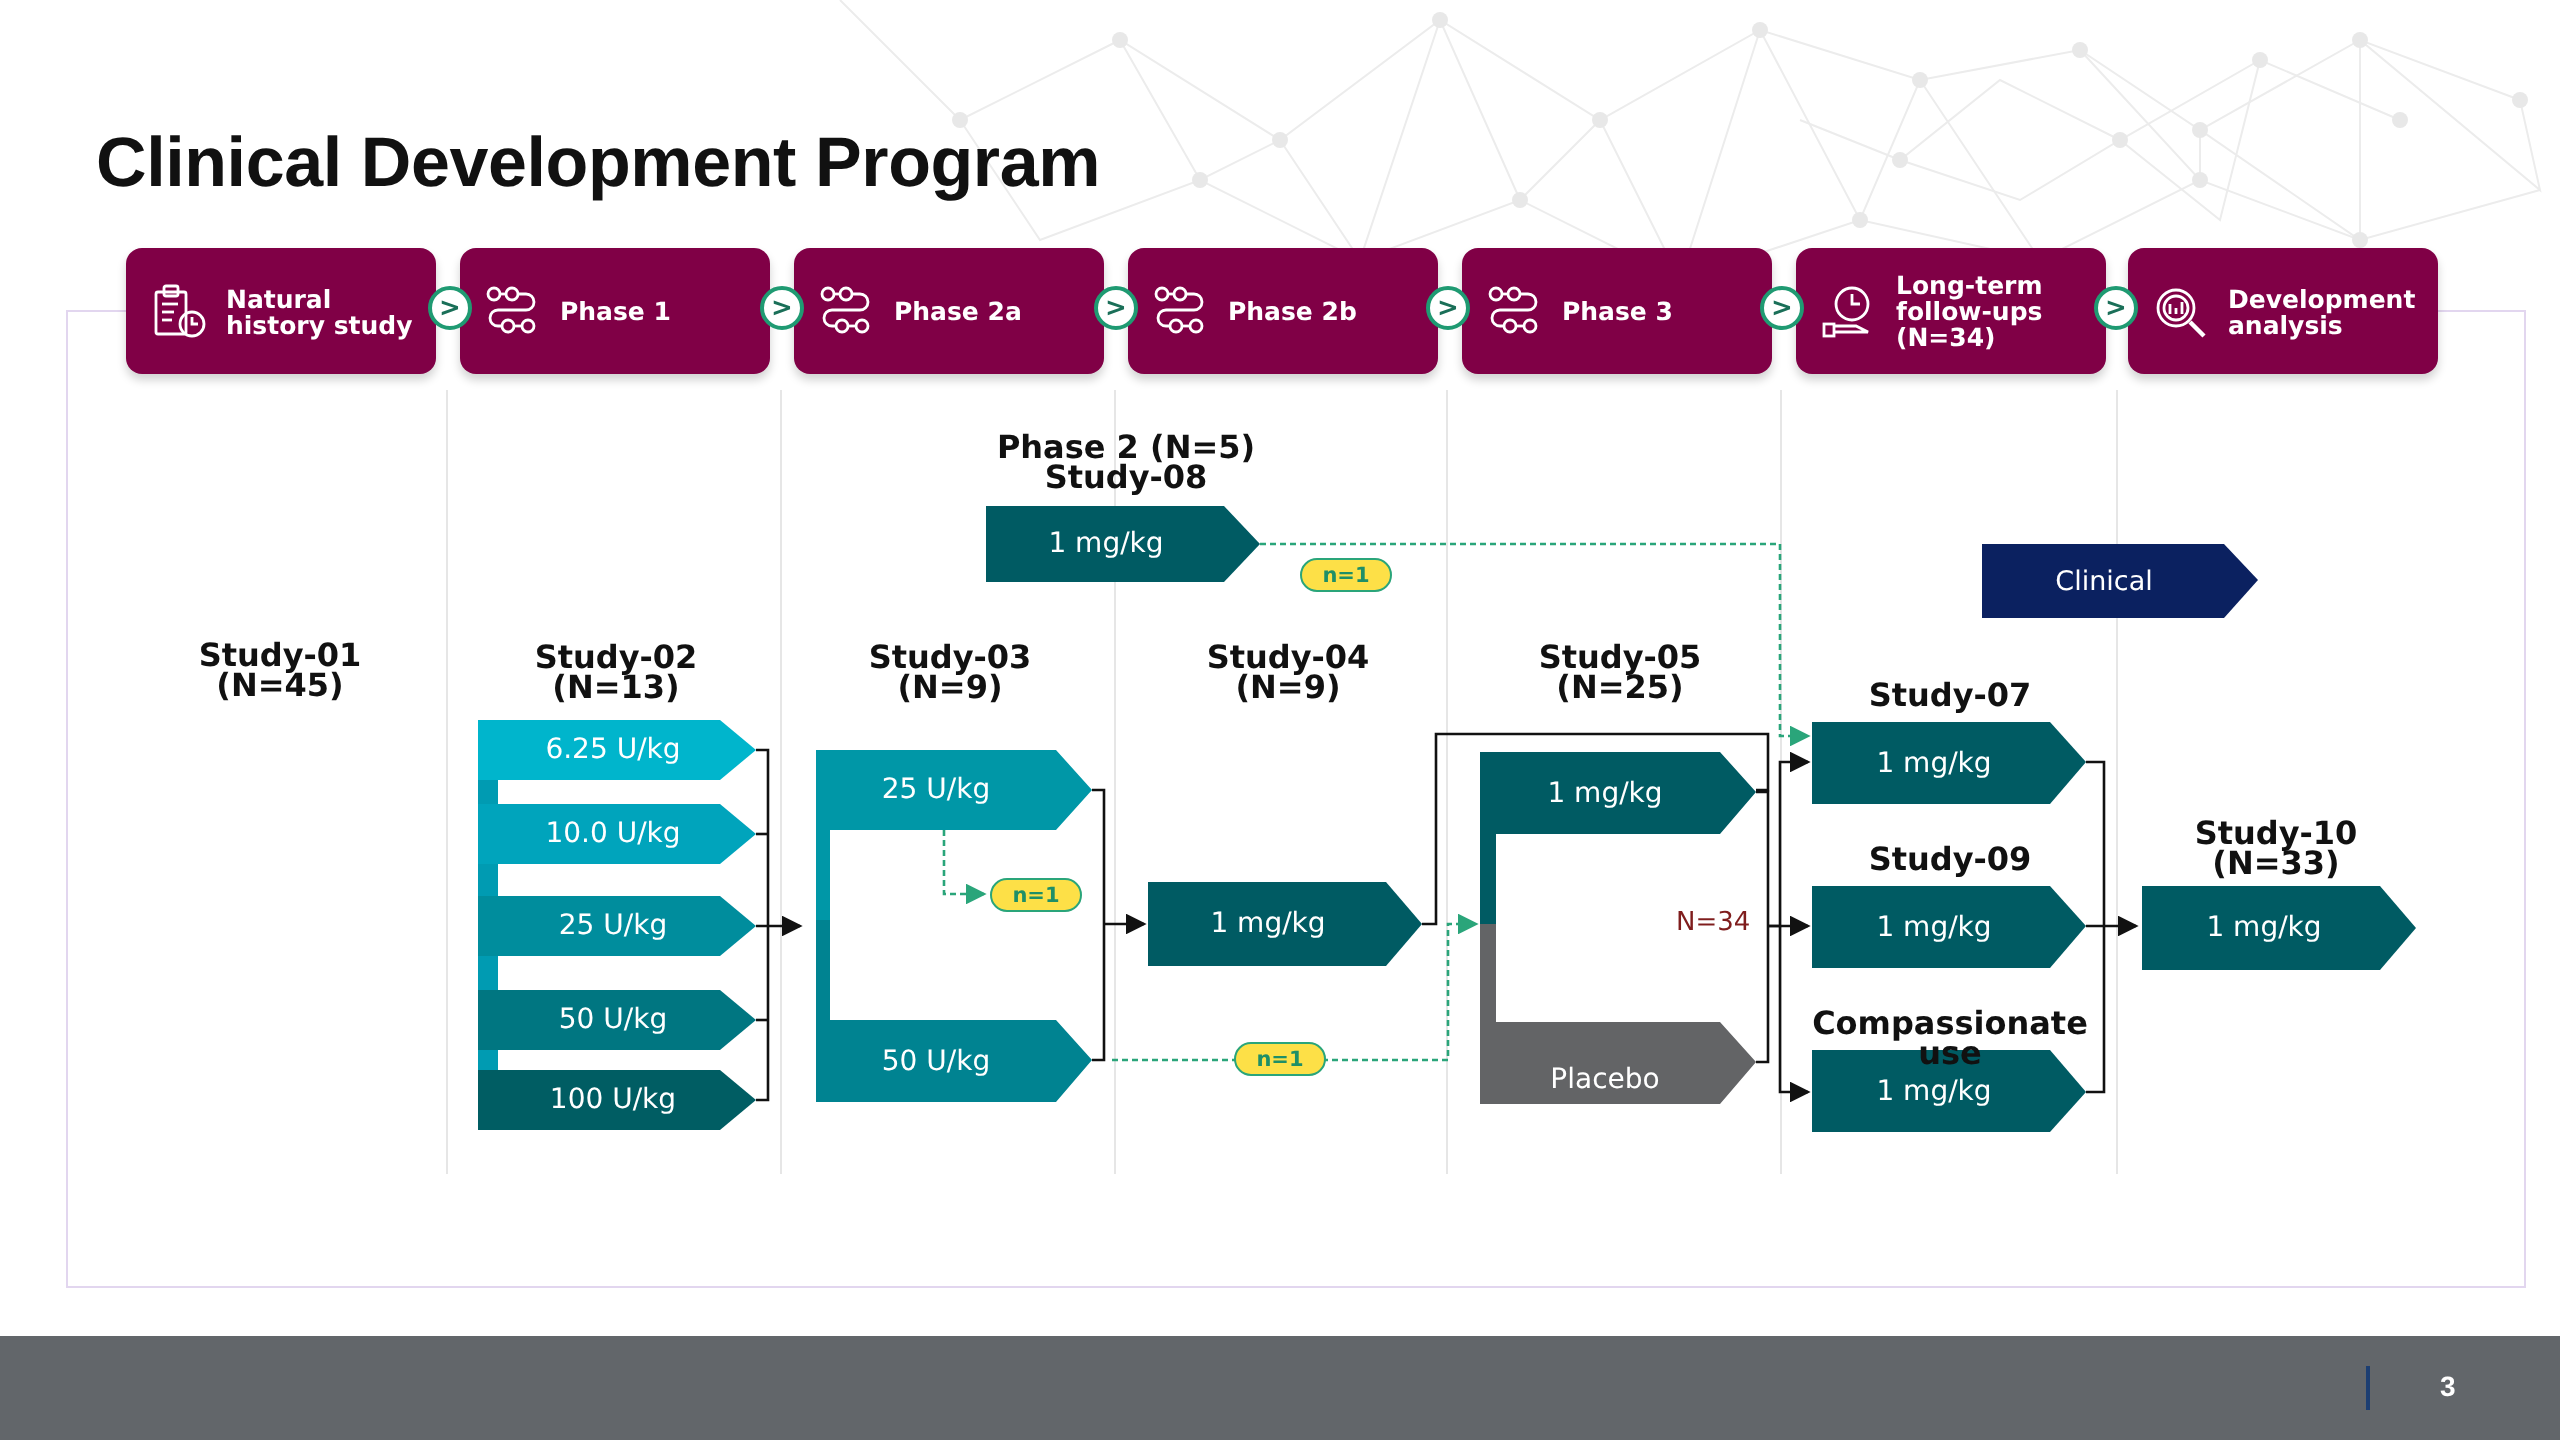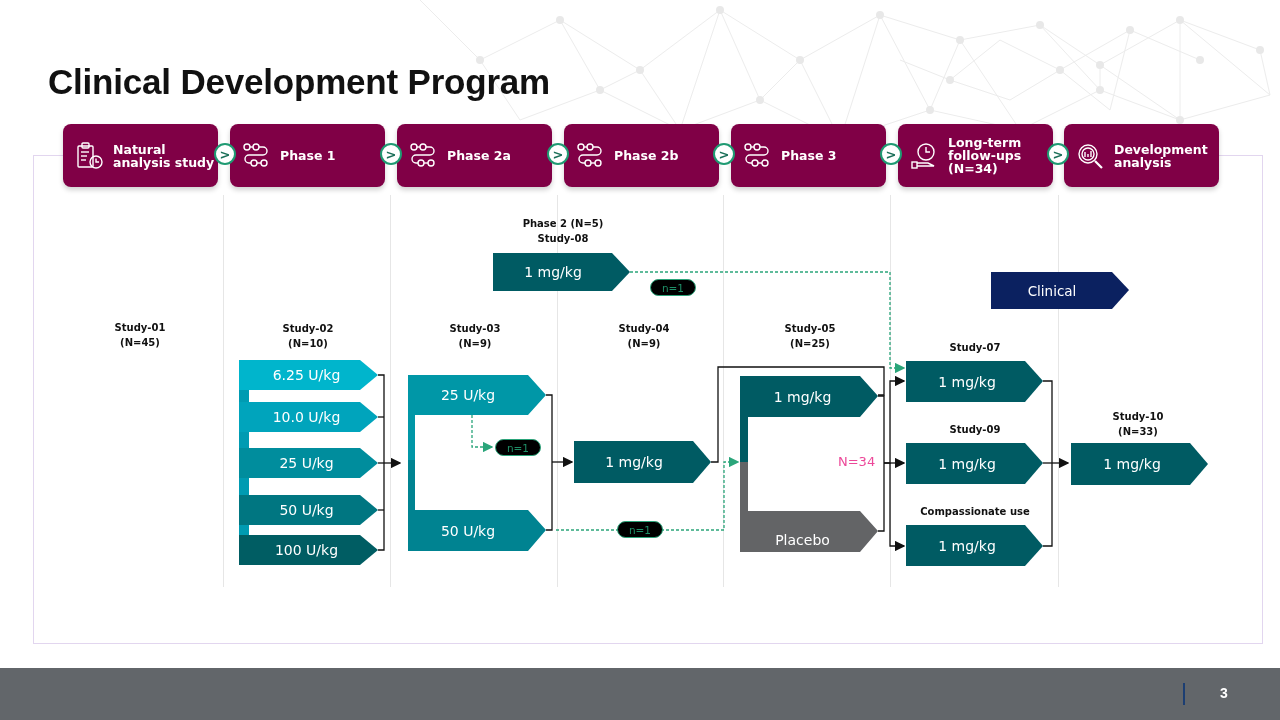--- a/index.html
+++ b/index.html
@@ -5,24 +5,24 @@
   html,body{margin:0;padding:0;}
   body{width:1280px;height:720px;position:relative;overflow:hidden;background:#fff;font-family:"DejaVu Sans",sans-serif;}
   .bg-net{position:absolute;left:0;top:0;width:1280px;height:200px;}
   .title{position:absolute;left:48px;top:62px;font-family:"Liberation Sans",sans-serif;font-weight:bold;font-size:35px;color:#111;letter-spacing:-0.2px;}
   .frame{position:absolute;left:33px;top:155px;width:1230px;height:489px;border:1px solid #e2d6ef;box-sizing:border-box;}
   .vline{position:absolute;top:195px;height:392px;width:1px;background:#e6e6e6;}
   .phase{position:absolute;top:124px;height:63px;width:155px;background:#800046;border-radius:8px;box-shadow:0 3px 5px rgba(0,0,0,0.18);color:#fff;display:flex;align-items:center;box-sizing:border-box;padding-left:8px;}
   .phase .ico{width:36px;height:36px;flex:0 0 36px;display:flex;align-items:center;justify-content:center;}
   .phase .lbl{font-weight:bold;font-size:12.5px;line-height:13px;margin-left:6px;white-space:pre-line;}
   .chev{position:absolute;top:143px;width:22px;height:22px;border-radius:50%;background:#fff;border:2px solid #1f9a72;box-sizing:border-box;color:#1a6f58;font-weight:bold;font-size:13px;display:flex;align-items:center;justify-content:center;z-index:3;}
-  .stlabel{position:absolute;font-weight:bold;font-size:10px;line-height:15px;color:#111;text-align:center;white-space:pre-line;}
+  .stlabel{position:absolute;font-weight:bold;font-size:16px;line-height:15px;color:#111;text-align:center;white-space:pre-line;}
   .arrowbox{position:absolute;display:flex;align-items:center;justify-content:center;color:#fff;font-size:14px;box-sizing:border-box;}
-  .pill{position:absolute;height:17px;width:46px;border:1.5px solid #2aa57a;border-radius:9px;background:#000000;color:#1f8f67;font-weight:normal;font-size:10.5px;display:flex;align-items:center;justify-content:center;box-sizing:border-box;}
-  .n34{position:absolute;left:838px;top:454px;font-size:13px;color:#ec4899;}
+  .pill{position:absolute;height:17px;width:46px;border:1.5px solid #2aa57a;border-radius:9px;background:#fde047;color:#1f8f67;font-weight:bold;font-size:10.5px;display:flex;align-items:center;justify-content:center;box-sizing:border-box;}
+  .n34{position:absolute;left:838px;top:454px;font-size:13px;color:#7f1d1d;}
   svg.lines{position:absolute;left:0;top:0;width:1280px;height:720px;pointer-events:none;}
   .footer{position:absolute;left:0;top:668px;width:1280px;height:52px;background:#62666a;}
   .footer .bar{position:absolute;left:1183px;top:15px;width:2px;height:22px;background:#1c3e72;}
   .footer .pg{position:absolute;left:1220px;top:17px;color:#fff;font-weight:bold;font-size:14px;font-family:"Liberation Sans",sans-serif;}
 </style>
 </head>
 <body>
 
 <svg class="bg-net" viewBox="0 0 1280 200">
   <g stroke="#ececec" stroke-width="1" fill="none">
@@ -75,21 +75,21 @@
         <rect x="5" y="6" width="15" height="21" rx="1"></rect>
         <rect x="9" y="3" width="7" height="5" rx="1"></rect>
         <line x1="8" y1="12" x2="16" y2="12"></line>
         <line x1="8" y1="16" x2="14" y2="16"></line>
         <line x1="8" y1="20" x2="13" y2="20"></line>
         <circle cx="23" cy="22" r="6"></circle>
         <polyline points="23,18.5 23,22 26,22"></polyline>
       </svg>
   </span>
   <span class="lbl">Natural
-analysis study</span>
+history study</span>
 </div>
 <div class="phase" style="left:230px">
   <span class="ico">
     <svg width="30" height="30" viewBox="0 0 30 30" fill="none" stroke="#fff" stroke-width="1.4">
         <circle cx="6" cy="6" r="3"></circle>
         <circle cx="15" cy="6" r="3"></circle>
         <line x1="9" y1="6" x2="12" y2="6"></line>
         <path d="M18 6 H22 a4 4 0 0 1 0 8 H8 a4 4 0 0 0 0 8 H10"></path>
         <circle cx="13" cy="22" r="3"></circle>
         <circle cx="23" cy="22" r="3"></circle>
@@ -224,21 +224,21 @@
   <polygon points="906,525 1025,525 1043,546 1025,566 906,566" fill="#005b63"></polygon>
   <polyline points="1043,381 1052,381 1052,546 1043,546" fill="none" stroke="#111" stroke-width="1.3"></polyline>
   <line x1="1043" y1="463" x2="1068" y2="463" stroke="#111" stroke-width="1.3" marker-end="url(#ab)"></line>
 
   <polygon points="1071,443 1190,443 1208,464 1190,485 1071,485" fill="#005b63"></polygon>
 </svg>
 
 <div class="stlabel" style="left:90px;top:320px;width:100px">Study-01
 (N=45)</div>
 <div class="stlabel" style="left:258px;top:321px;width:100px">Study-02
-(N=10)</div>
+(N=13)</div>
 <div class="stlabel" style="left:425px;top:321px;width:100px">Study-03
 (N=9)</div>
 <div class="stlabel" style="left:594px;top:321px;width:100px">Study-04
 (N=9)</div>
 <div class="stlabel" style="left:760px;top:321px;width:100px">Study-05
 (N=25)</div>
 <div class="stlabel" style="left:498px;top:216px;width:130px">Phase 2 (N=5)
 Study-08</div>
 <div class="stlabel" style="left:925px;top:340px;width:100px">Study-07</div>
 <div class="stlabel" style="left:925px;top:422px;width:100px">Study-09</div>

